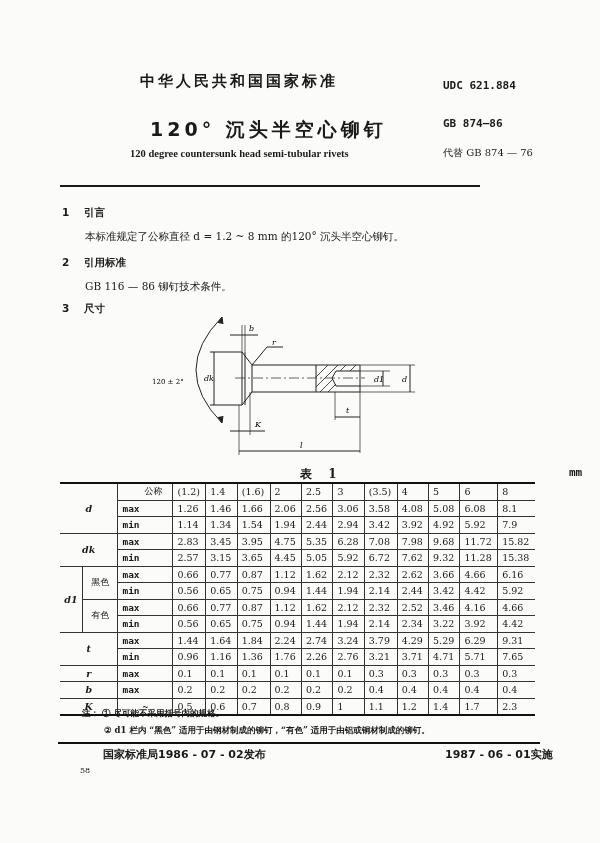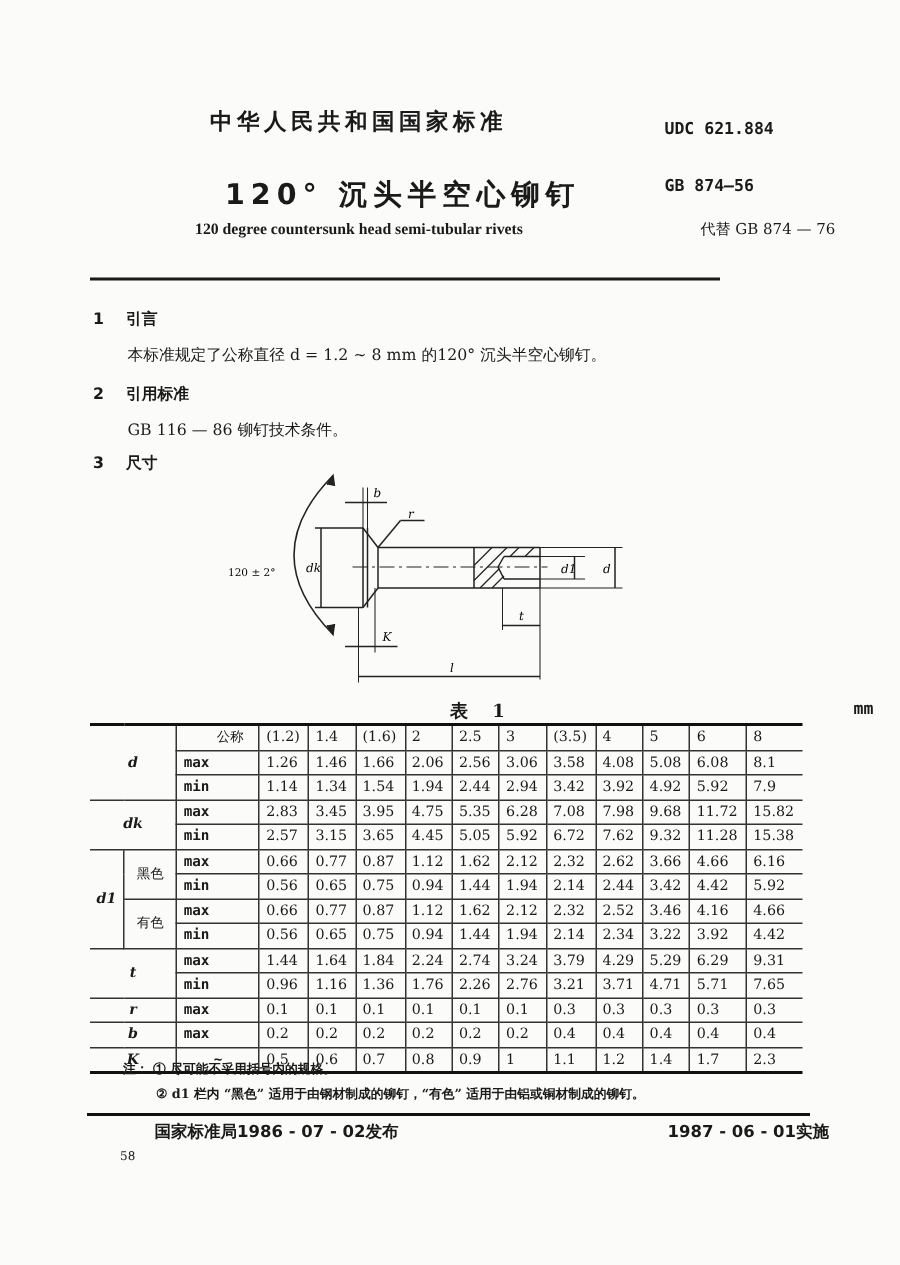--- a/index.html
+++ b/index.html
@@ -6,21 +6,21 @@
   body {
     width:600px; height:843px; background:#fbfbf9; position:relative; overflow:hidden;
     font-family:"DejaVu Serif","Liberation Serif",serif; color:#1a1a1a;
   }
   .abs { position:absolute; }
   .hdr-org { left:140px; top:72px; font-family:"DejaVu Sans",sans-serif; font-weight:bold; font-size:15px; letter-spacing:3px; }
   .udc { left:443px; top:79px; font-family:"DejaVu Sans Mono","Liberation Mono",monospace; font-weight:bold; font-size:11px; }
   .title { left:150px; top:117px; font-family:"DejaVu Sans",sans-serif; font-weight:bold; font-size:19px; letter-spacing:4px; }
   .gbno { left:443px; top:117px; font-family:"DejaVu Sans Mono","Liberation Mono",monospace; font-weight:bold; font-size:11px; }
   .subtitle { left:130px; top:148px; font-family:"Liberation Serif",serif; font-weight:bold; font-size:10.5px; }
-  .replaces { left:443px; top:146px; font-size:10px;margin-left:24px; }
+  .replaces { left:443px; top:146px; font-size:10px; }
   .rule-top { left:60px; top:185px; width:420px; height:0; border-top:2px solid #1a1a1a; }
   .sec { font-family:"DejaVu Sans",sans-serif; font-size:10.5px; font-weight:bold; }
   .sec .num { display:inline-block; width:22px; }
   .para { font-size:10.5px; }
   .table-caption { left:300px; top:466px; font-size:12px; font-weight:bold; letter-spacing:6px; }
   .unit { left:545px; top:466px; font-size:11px; font-weight:bold; font-family:"DejaVu Sans Mono",monospace;padding-left:24px; }
   table.dim { position:absolute; left:60px; top:482px; width:475px; border-collapse:collapse; font-size:9.5px; }
   table.dim td { border:1px solid #333; height:15.5px; padding:0 4px; white-space:nowrap; }
   table.dim { border-top:2px solid #111; border-bottom:2px solid #111; }
   table.dim td.lbl { text-align:center; font-style:italic; font-weight:bold; }
@@ -34,21 +34,21 @@
   .effective { left:445px; top:747px; font-family:"DejaVu Sans",sans-serif; font-weight:bold; font-size:11px; }
   .pageno { left:80px; top:766px; font-size:8px; }
   svg text { font-family:"DejaVu Serif",serif; }
 </style>
 </head>
 <body>
 
 <div class="abs hdr-org">中华人民共和国国家标准</div>
 <div class="abs udc">UDC 621.884</div>
 <div class="abs title">120° 沉头半空心铆钉</div>
-<div class="abs gbno">GB 874—56</div>
+<div class="abs gbno">GB 874—86</div>
 <div class="abs subtitle">120 degree countersunk head semi-tubular rivets</div>
 <div class="abs replaces">代替 GB 874 — 76</div>
 <div class="abs rule-top"></div>
 
 <div class="abs sec" style="left:62px;top:206px;">
   <span class="num">1</span><span>引言</span>
 </div>
 <div class="abs para" style="left:85px;top:230px;">本标准规定了公称直径 d = 1.2 ~ 8 mm 的120° 沉头半空心铆钉。</div>
 <div class="abs sec" style="left:62px;top:256px;">
   <span class="num">2</span><span>引用标准</span>

